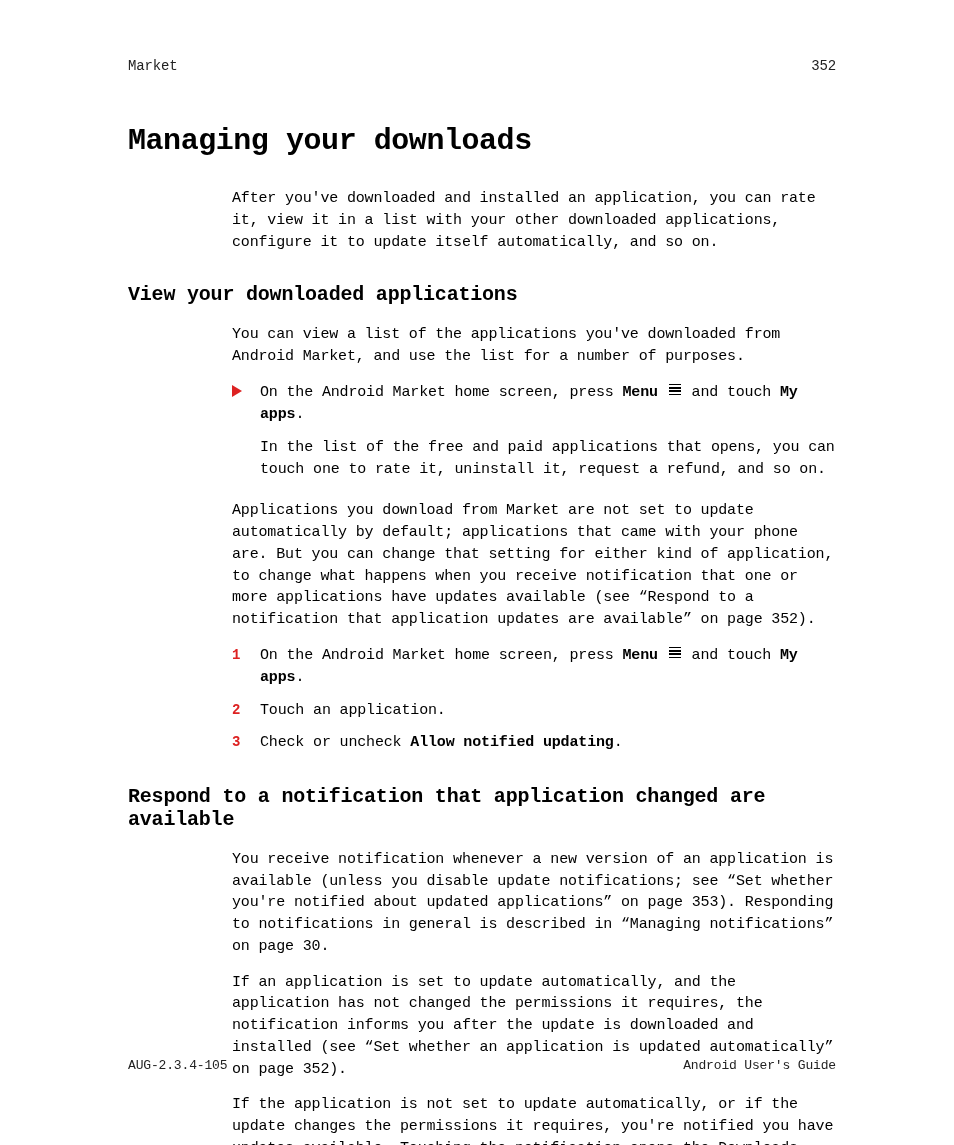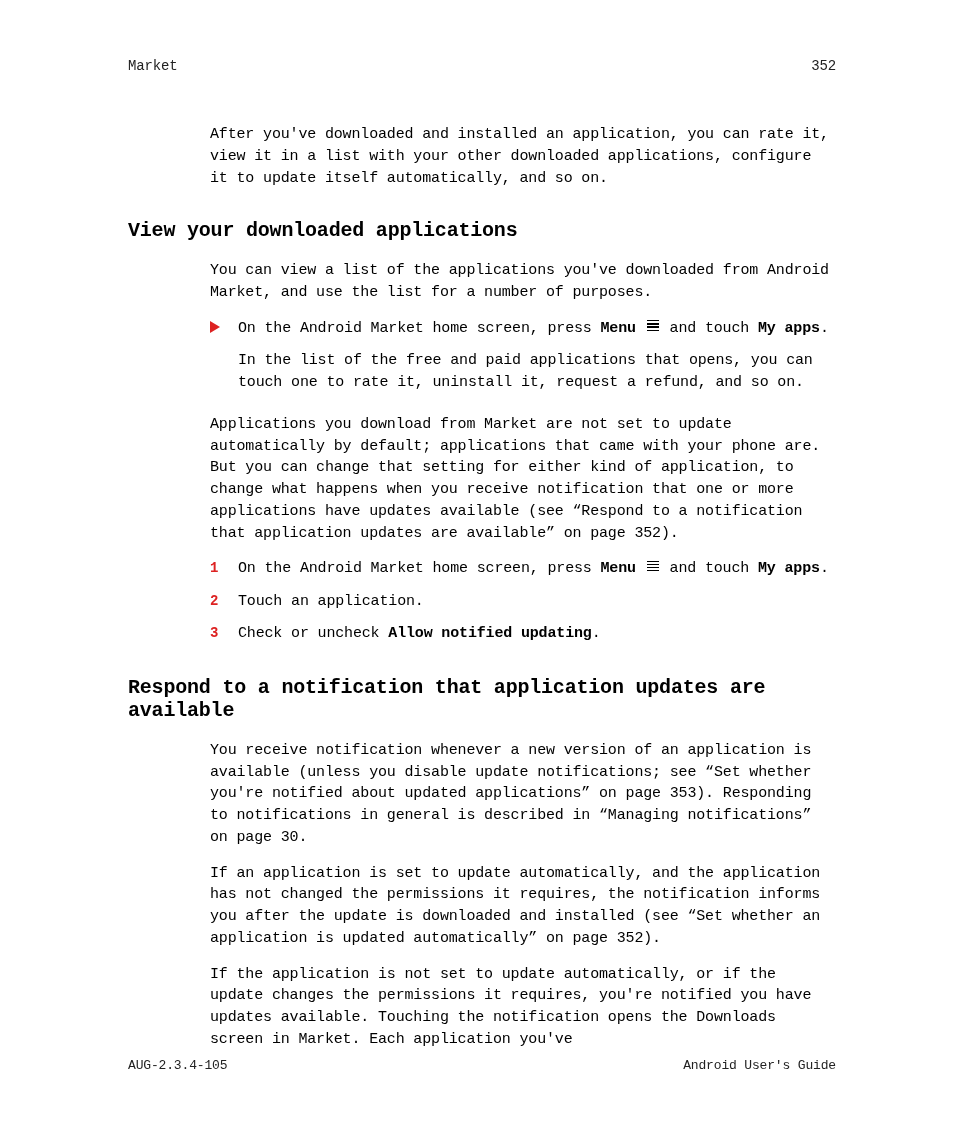--- a/index.html
+++ b/index.html
@@ -22,21 +22,21 @@
       color: #222;
       margin-bottom: 50px;
     }
     h1 {
       font-size: 30px;
       font-weight: 700;
       margin-bottom: 30px;
       letter-spacing: -0.015em;
     }
     .indent-block {
-      margin-left: 82px;
+      margin-left: 104px;
     }
     .intro {
       font-size: 15px;
       line-height: 1.45;
       margin-bottom: 30px;
     }
     h2 {
       font-size: 20px;
       font-weight: 700;
       margin-top: 30px;
@@ -110,20 +110,21 @@
   </style>
 </head>
 <body>
 
 <div class="page">
   <div class="running-header">
     <span>Market</span>
     <span>352</span>
   </div>
 
+  <h1>Managing your downloads</h1>
 
   <p class="intro indent-block">After you've downloaded and installed an application, you can rate it, view it in a list with your other downloaded applications, configure it to update itself automatically, and so on.</p>
 
   <h2>View your downloaded applications</h2>
   <div class="indent-block">
     <p class="body-p">You can view a list of the applications you've downloaded from Android Market, and use the list for a number of purposes.</p>
     <ul class="bullet-list">
       <li>
         <span class="tri-bullet"></span>
         <span>On the Android Market home screen, press </span><span class="bold">Menu</span>
@@ -145,21 +146,21 @@
         <span class="step-num">2</span>
         <span>Touch an application.</span>
       </li>
       <li>
         <span class="step-num">3</span>
         <span>Check or uncheck </span><span class="bold">Allow notified updating</span><span>.</span>
       </li>
     </ol>
   </div>
 
-  <h2>Respond to a notification that application updates are available</h2>
+  <h2>Respond to a notification that application changed are available</h2>
   <div class="indent-block">
     <p class="body-p">You receive notification whenever a new version of an application is available (unless you disable update notifications; see “Set whether you're notified about updated applications” on page 353). Responding to notifications in general is described in “Managing notifications” on page 30.</p>
     <p class="body-p">If an application is set to update automatically, and the application has not changed the permissions it requires, the notification informs you after the update is downloaded and installed (see “Set whether an application is updated automatically” on page 352).</p>
     <p class="body-p">If the application is not set to update automatically, or if the update changes the permissions it requires, you're notified you have updates available. Touching the notification opens the Downloads screen in Market. Each application you've</p>
   </div>
 </div>
 
 <div class="footer">
   <span>AUG-2.3.4-105</span>
   <span>Android User's Guide</span>

